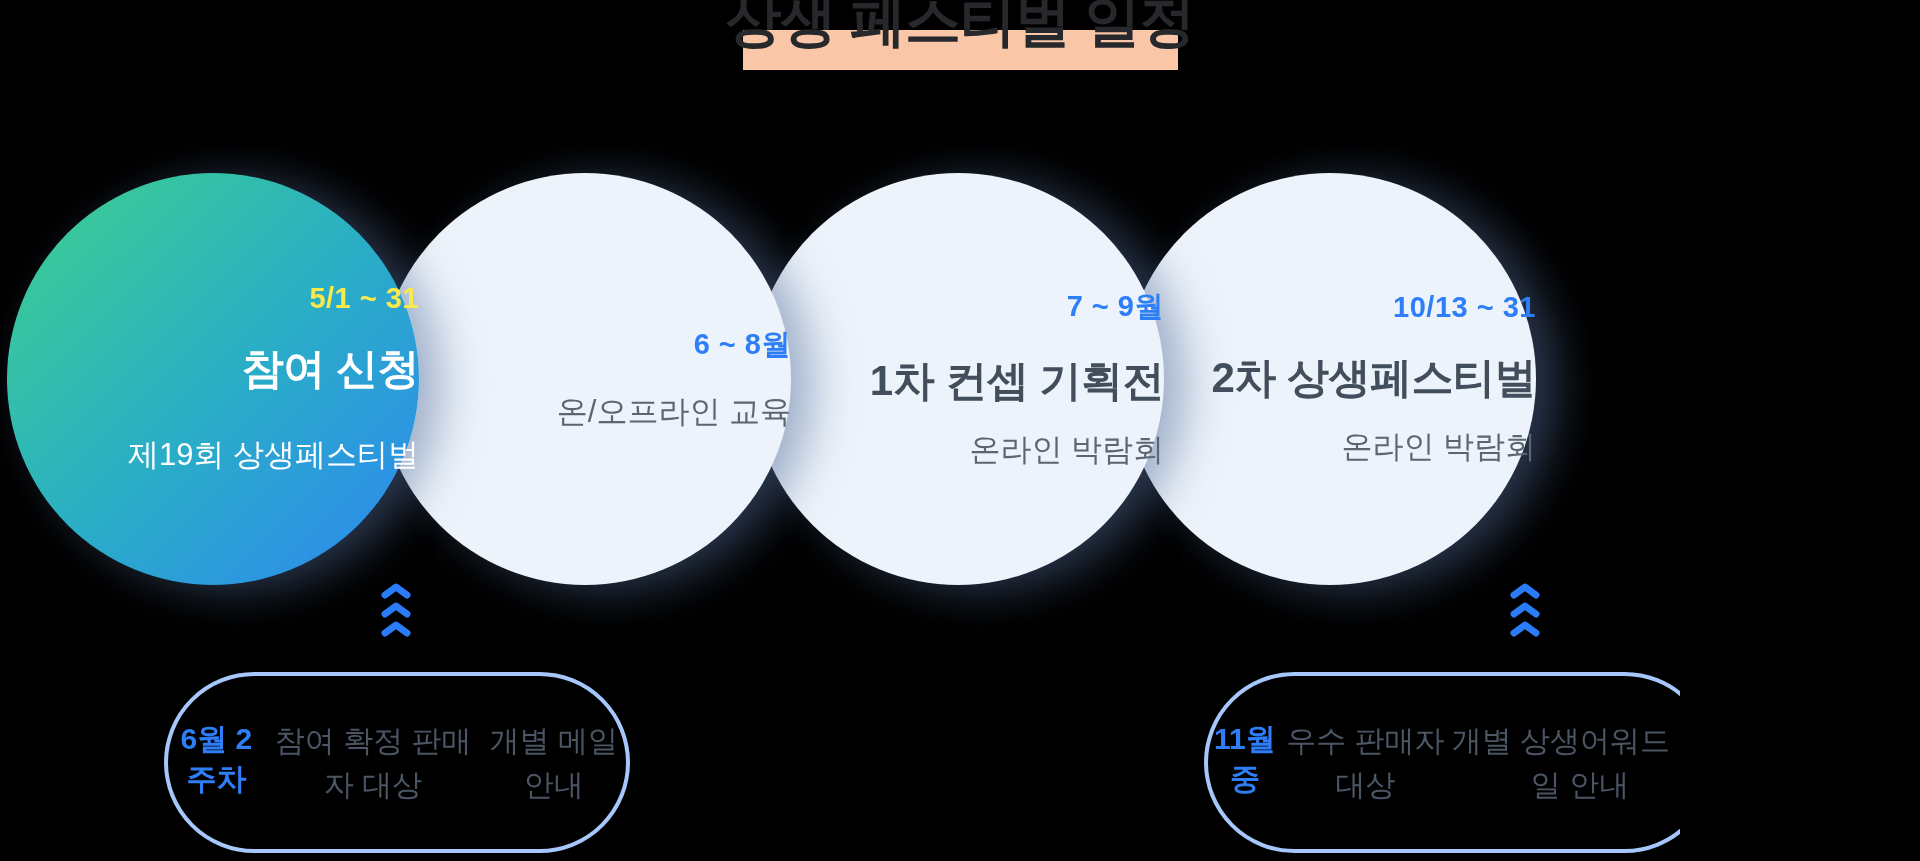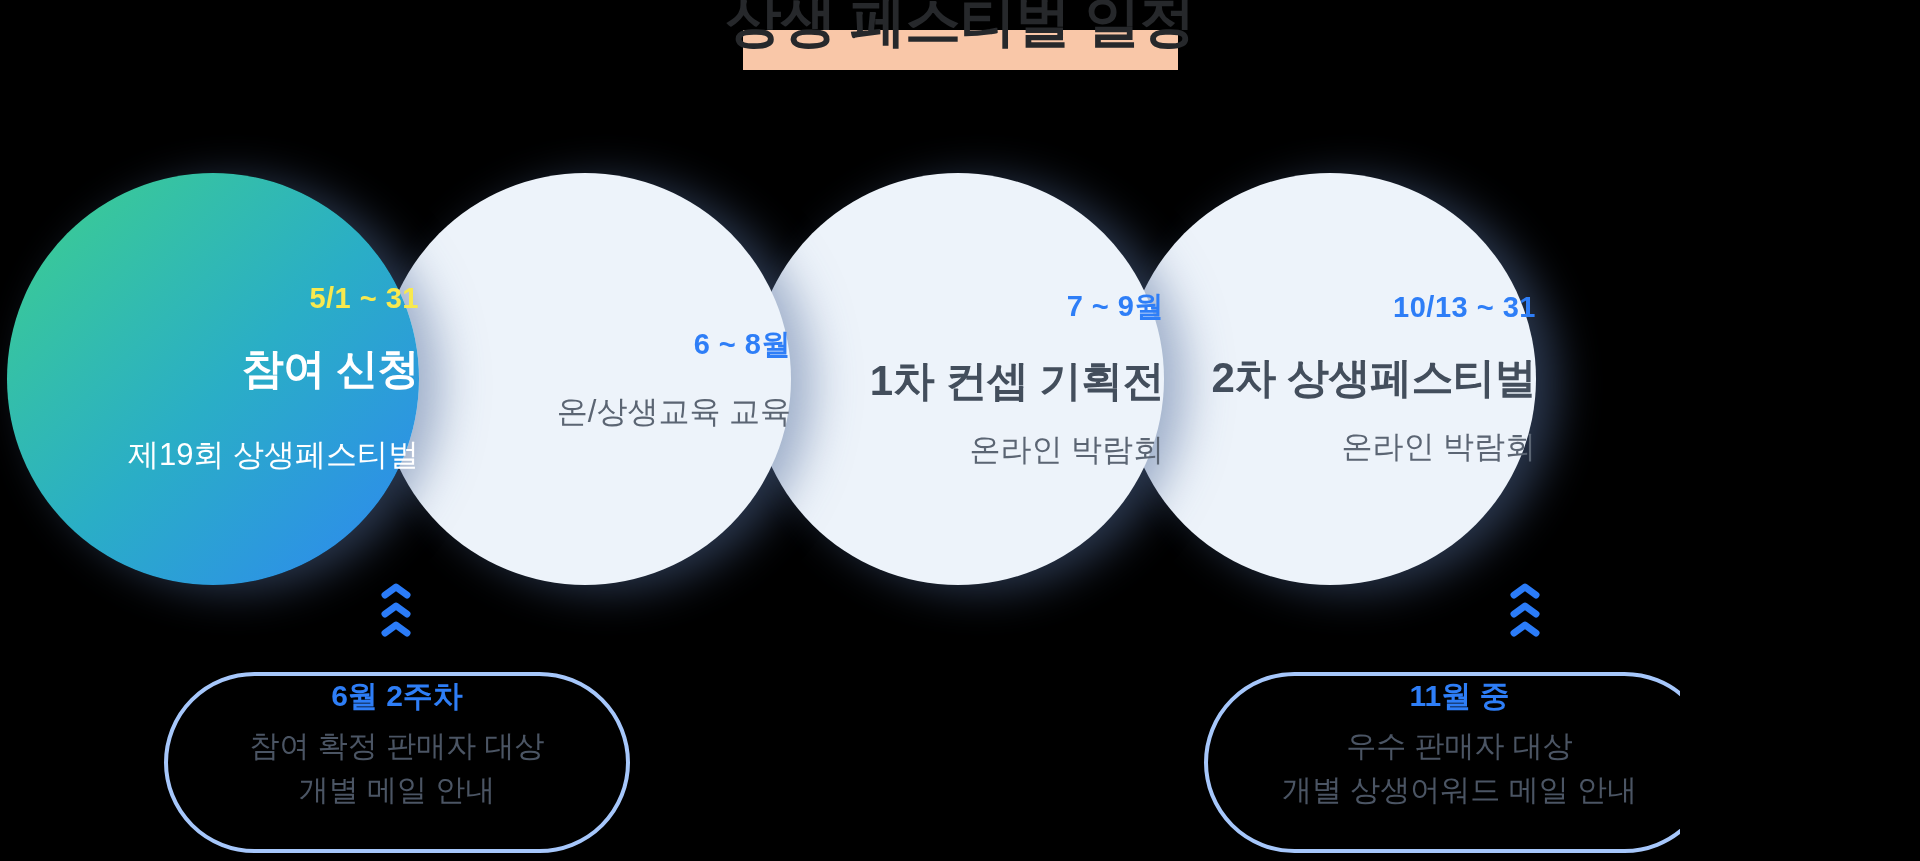--- a/index.html
+++ b/index.html
@@ -36,22 +36,22 @@
   .c1 .stage-title{color:#ffffff;}
   .stage-sub{font-size:31px;font-weight:500;color:#5b6573;}
   .c1 .stage-sub{color:#ffffff;margin-top:17px;}
   
   .chevrons{position:absolute;top:583px;width:30px;height:56px;}
   .chev-left{left:381px;}
   .chev-right{left:1510px;}
   
   .callout{
     position:absolute;top:672px;height:181px;border:4px solid #a6c7fb;border-radius:92px;
-    box-sizing:border-box;display:flex;flex-direction:column;align-items:center;
-    text-align:center;background:transparent;
+    box-sizing:border-box;display:flex;flex-direction:row;align-items:center;
+    justify-content:center;text-align:center;background:transparent;
   }
   .callout-left{left:164px;width:466px;}
   .callout-right{left:1204px;width:511px;}
   .callout-date{font-size:30px;font-weight:800;color:#2e7ef7;line-height:40px;margin-bottom:8px;}
   .callout-line{font-size:30px;font-weight:500;color:#4b5564;line-height:44px;}
 </style>
 </head>
 <body>
 
 <div class="canvas">
@@ -60,21 +60,21 @@
   <div class="title-text">상생 페스티벌 일정</div>
 
   <div class="circle c1">
     <div class="stage-date">5/1 ~ 31</div>
     <div class="stage-title">참여 신청</div>
     <div class="stage-sub">제19회 상생페스티벌</div>
   </div>
 
   <div class="circle c2">
     <div class="stage-date">6 ~ 8월</div>
-    <div class="stage-sub">온/상생교육 교육</div>
+    <div class="stage-sub">온/오프라인 교육</div>
   </div>
 
   <div class="circle c3">
     <div class="stage-date">7 ~ 9월</div>
     <div class="stage-title">1차 컨셉 기획전</div>
     <div class="stage-sub">온라인 박람회</div>
   </div>
 
   <div class="circle c4">
     <div class="stage-date">10/13 ~ 31</div>

